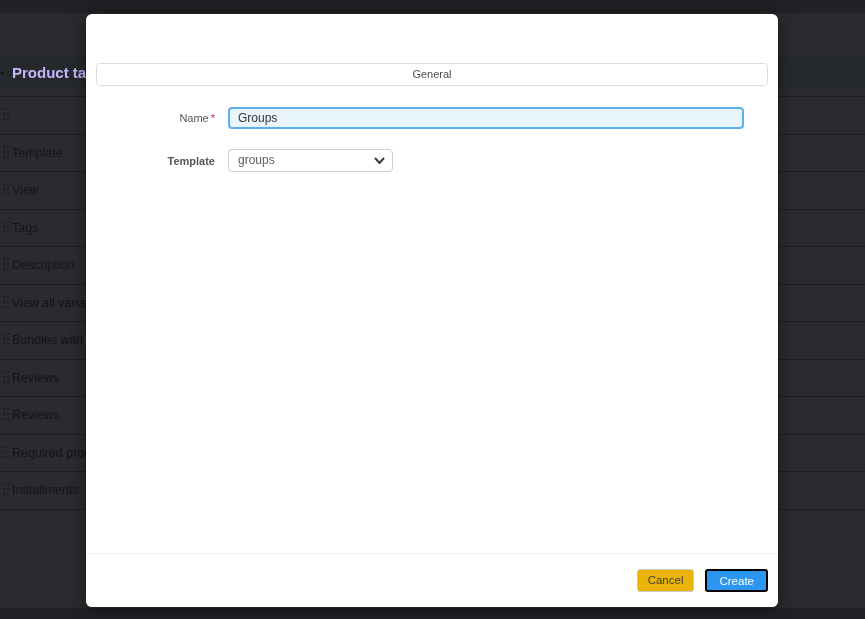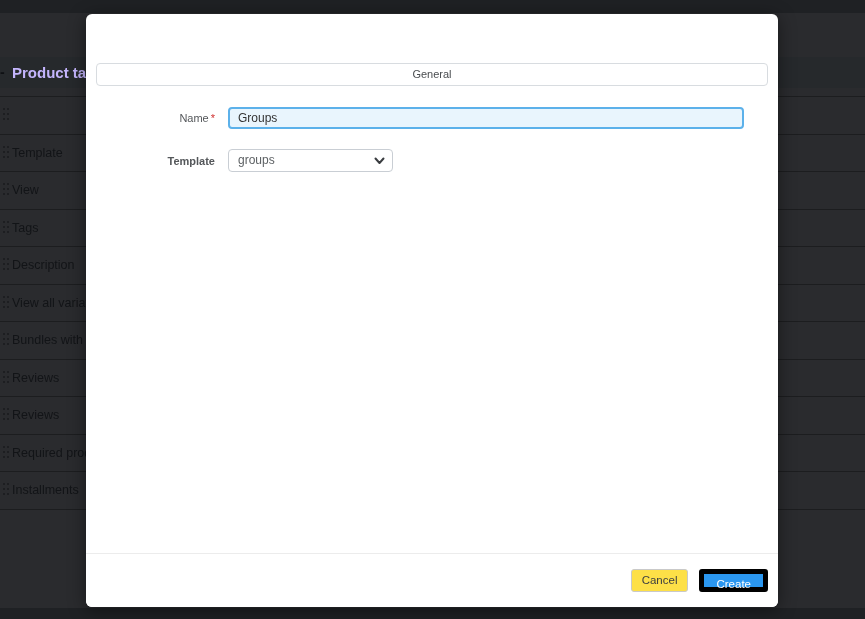--- a/index.html
+++ b/index.html
@@ -109,25 +109,25 @@
     position:absolute; left:0; bottom:0; width:692px; height:54px;
     border-top:1px solid #ececec; border-radius:0 0 6px 6px;
     display:flex; align-items:center; justify-content:flex-end;
     padding-right:10px; background:#fff;
   }
   .btn {
     height:23px; line-height:21px; font-size:11.5px; border-radius:3px;
     cursor:pointer; font-family:"Liberation Sans", sans-serif;
   }
   .btn-cancel {
-    background:#fde047; border:1px solid #c9c9c9; color:#3c3f42;
+    background:#eab308; border:1px solid #c9c9c9; color:#3c3f42;
     padding:0 10px; margin-right:11px;
   }
   .btn-create {
-    background:#2b97f0; border:5px solid #000000; color:#fff;
+    background:#2b97f0; border:2px solid #000000; color:#fff;
     padding:0 12px;
   }
 </style>
 </head>
 <body>
 
 <div class="screen">
 
   <div class="top-bar"></div>
 

